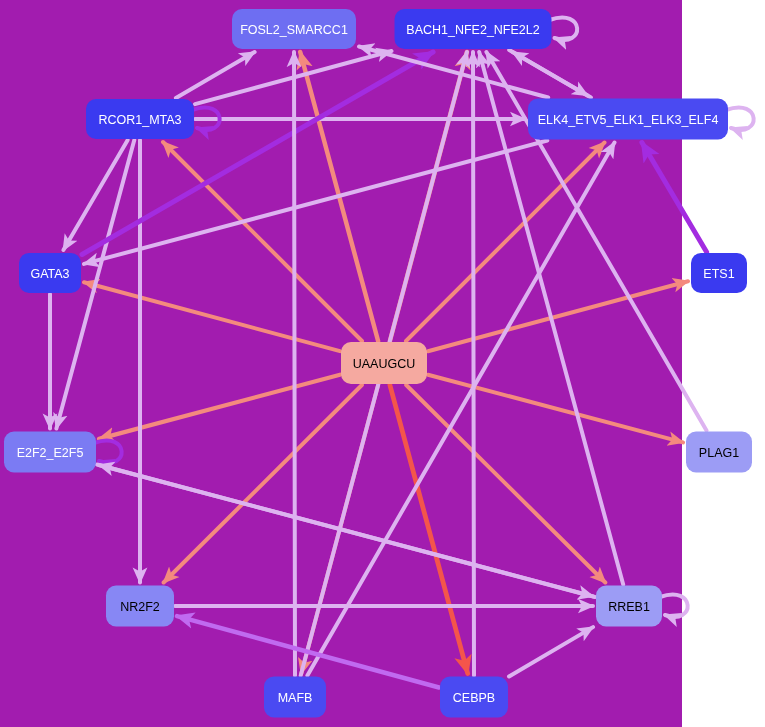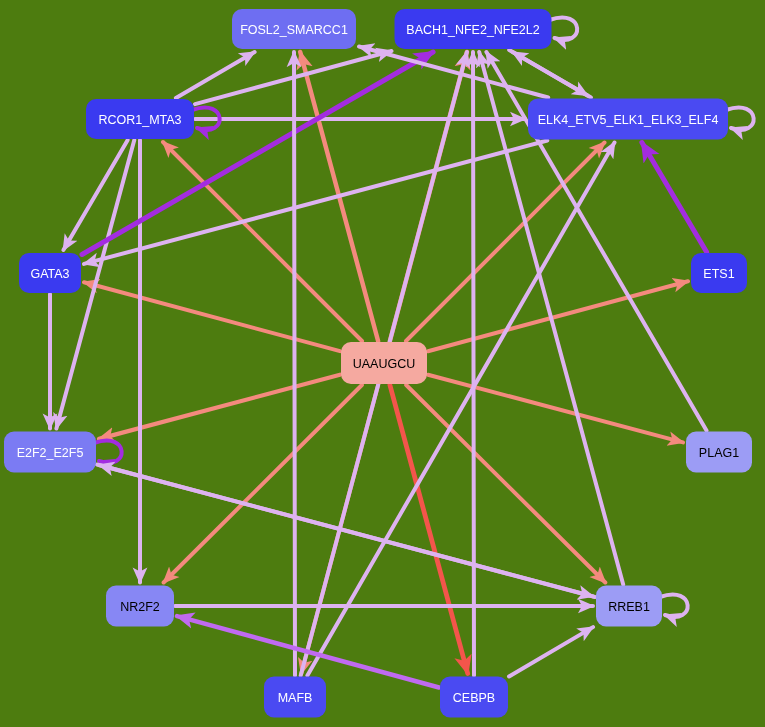--- a/index.html
+++ b/index.html
@@ -1,17 +1,17 @@
 <!DOCTYPE html>
 <html><head>
 <meta charset="utf-8">
 <style>
   html,body{margin:0;padding:0;background:#ffffff;}
   body{width:765px;height:727px;overflow:hidden;font-family:"Liberation Sans",sans-serif;}
-  #graph-root{position:relative;width:765px;height:727px;background:#4d7c0f;}
+  #graph-root{position:relative;width:682px;height:727px;background:#a21caf;}
   svg#net{display:block;width:765px;height:727px;}
   .node-label{font-family:"Liberation Sans",sans-serif;font-size:12.5px;dominant-baseline:central;text-anchor:middle;}
   .node-rect{stroke:none;}
 </style>
 </head>
 <body>
 
 <div id="graph-root">
   <svg id="net" viewBox="0 0 765 727" xmlns="http://www.w3.org/2000/svg">
     <defs id="arrow-defs">

